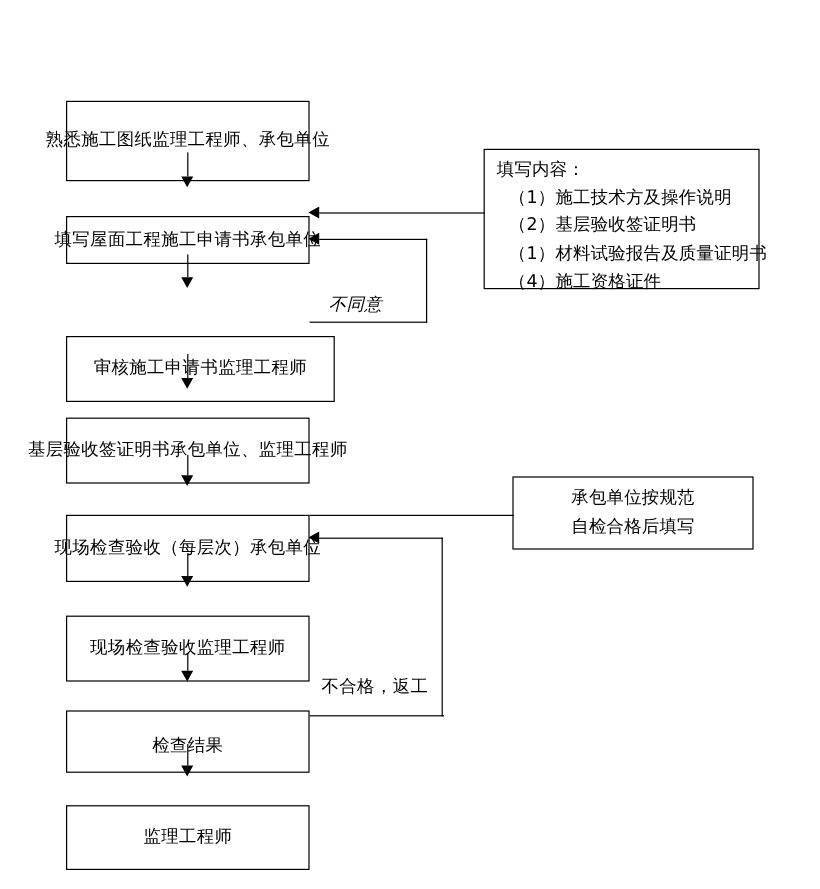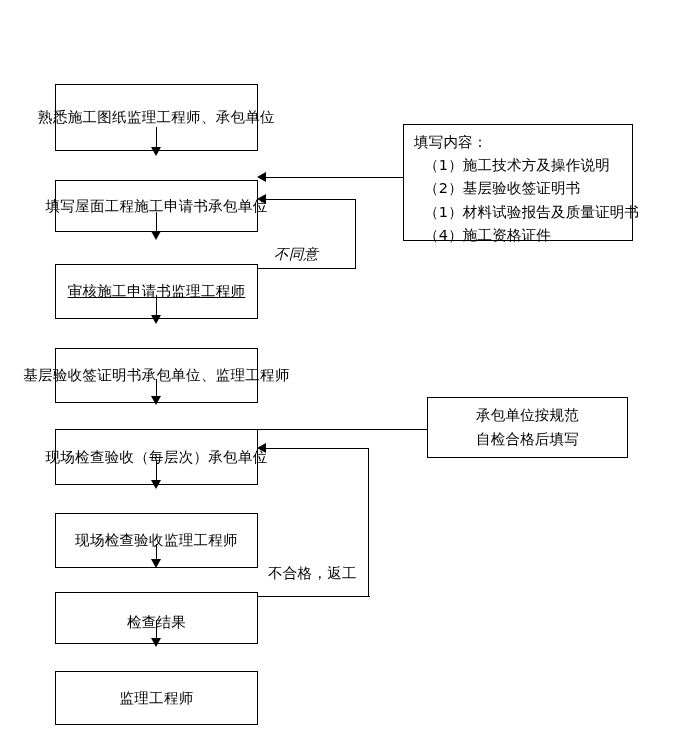--- a/index.html
+++ b/index.html
@@ -101,26 +101,26 @@
 </head>
 <body>
 
 <div id="canvas">
 
   <div class="node" style="left:55px; top:60px; width:203px; height:67px;">
     <span class="line-1">熟悉施工图纸</span>
     <span class="line-2">监理工程师、承包单位</span>
   </div>
 
-  <div class="node" style="left:55px; top:156px; width:203px; height:52px;">
+  <div class="node" style="left:55px; top:156px; width:203px; height:40px;">
     <span class="line-1">填写屋面工程施工申请书</span>
     <span class="line-2">承包单位</span>
   </div>
 
-  <div class="node" style="left:55px; top:240px; width:203px; height:55px;text-decoration:underline;">
+  <div class="node" style="left:55px; top:256px; width:224px; height:55px;">
     <span class="line-1">审核施工申请书</span>
     <span class="line-2">监理工程师</span>
   </div>
 
   <div class="node" style="left:55px; top:324px; width:203px; height:55px;">
     <span class="line-1">基层验收签证明书</span>
     <span class="line-2">承包单位、监理工程师</span>
   </div>
 
   <div class="node" style="left:55px; top:405px; width:203px; height:56px;">

